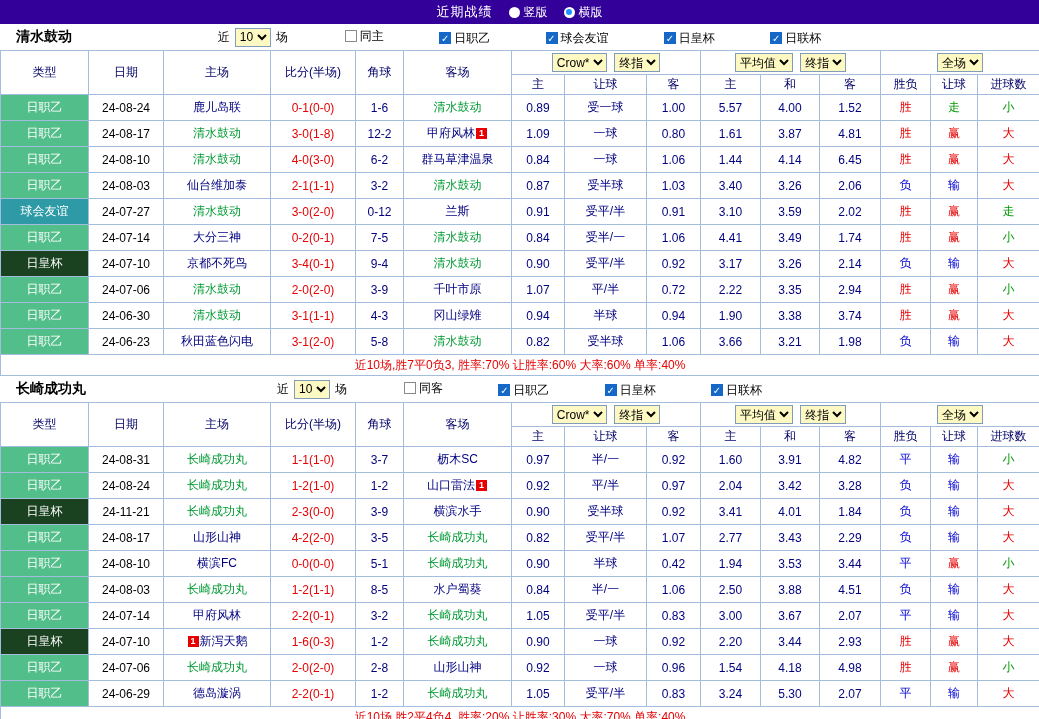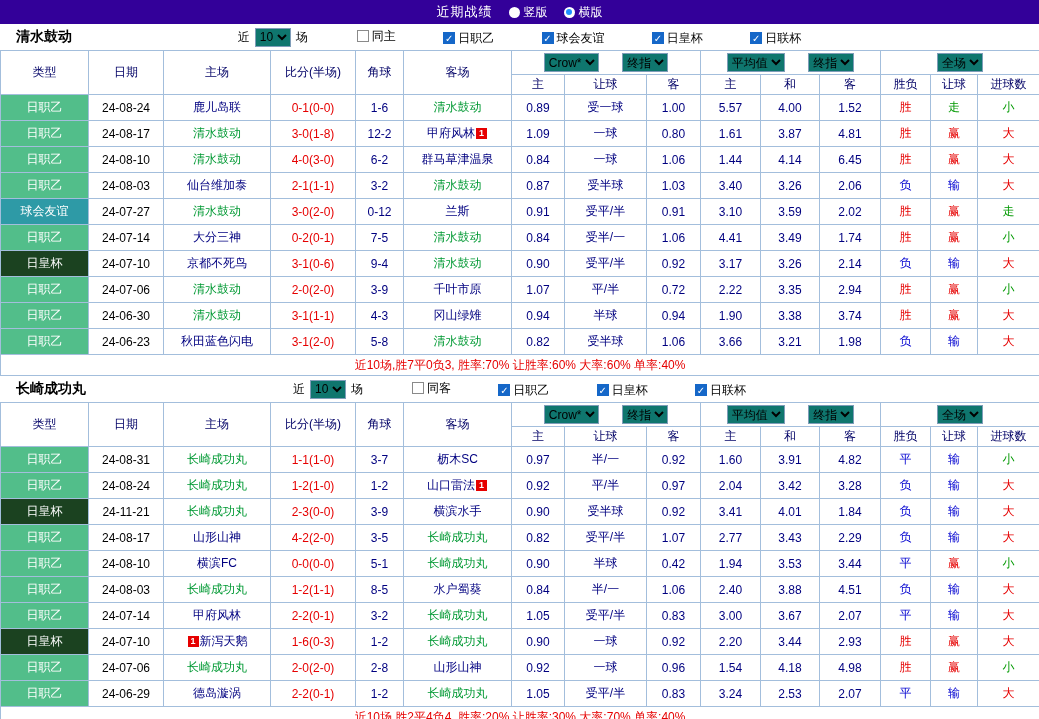--- a/index.html
+++ b/index.html
@@ -21,39 +21,39 @@
   }
   .radio.sel::after {
     content:""; position:absolute; left:2.5px; top:2.5px; width:6px; height:6px;
     border-radius:50%; background:#1E90FF;
   }
   
   .strip { height:26px; position:relative; display:flex; align-items:center; justify-content:center; background:#fff; }
   .team-name { position:absolute; left:16px; font-weight:bold; font-size:14px; color:#000; }
   .controls { display:flex; align-items:center; gap:5px; color:#000; }
   .controls select, .selcell select {
-    font-size:12px; height:19px; border:1px solid #7F9DB9; background:#0f766e; color:#000;
-  }
-  .filter { display:inline-flex; align-items:center; gap:3px; margin-left:12px;padding-left:32px; }
+    font-size:12px; height:19px; border:1px solid #7F9DB9; background:#fef9c3; color:#000;
+  }
+  .filter { display:inline-flex; align-items:center; gap:3px; margin-left:20px;padding-left:32px; }
   .cb {
     width:12px; height:12px; border:1px solid #8a8a8a; background:#fff; display:inline-block;
     font-size:10px; line-height:11px; color:#fff; text-align:center;
   }
   .cb.checked { background:#1567C8; border-color:#1567C8; }
   
   table.grid { border-collapse:collapse; width:1039px; table-layout:fixed; }
   .grid th, .grid td {
     border:1px solid #A3BEDC; text-align:center; padding:0 1px;
     overflow:hidden; white-space:nowrap;
   }
   .grid thead th { color:#000066; font-weight:normal; }
   .grid thead tr.r1 th { height:24px; }
   .grid thead tr.r2 th { height:20px; }
   .grid tbody td { height:26px; }
-  .selcell select { margin:0 10px; }
+  .selcell select { margin:0 2px; }
   td.type { color:#fff; }
   td.date { color:#000; }
   td.corner, td.odds { color:#000080; }
   td.score { color:#E60000; }
   .subj { color:#009933; }
   .opp  { color:#000080; }
   .badge1 {
     display:inline-block; background:#E60000; color:#fff; font-size:9px; font-weight:bold;
     width:11px; height:11px; line-height:11px; text-align:center; vertical-align:1px; margin:0 1px;
   }
@@ -268,21 +268,21 @@
     <td class="odds">1.74</td>
     <td class="res" style="color: rgb(230, 0, 0);">胜</td>
     <td class="res" style="color: rgb(230, 0, 0);">赢</td>
     <td class="res" style="color: rgb(0, 153, 0);">小</td>
   </tr>
 
   <tr>
     <td class="type" style="background: rgb(27, 66, 32);">日皇杯</td>
     <td class="date">24-07-10</td>
     <td class="tcell opp">京都不死鸟</td>
-    <td class="score">3-1(0-6)</td>
+    <td class="score">3-4(0-1)</td>
     <td class="corner">9-4</td>
     <td class="tcell subj">清水鼓动</td>
     <td class="odds">0.90</td>
     <td class="odds">受平/半</td>
     <td class="odds">0.92</td>
     <td class="odds">3.17</td>
     <td class="odds">3.26</td>
     <td class="odds">2.14</td>
     <td class="res" style="color: rgb(0, 0, 208);">负</td>
     <td class="res" style="color: rgb(0, 0, 208);">输</td>
@@ -526,21 +526,21 @@
   <tr>
     <td class="type" style="background: rgb(82, 190, 138);">日职乙</td>
     <td class="date">24-08-03</td>
     <td class="tcell subj">长崎成功丸</td>
     <td class="score">1-2(1-1)</td>
     <td class="corner">8-5</td>
     <td class="tcell opp">水户蜀葵</td>
     <td class="odds">0.84</td>
     <td class="odds">半/一</td>
     <td class="odds">1.06</td>
-    <td class="odds">2.40</td>
+    <td class="odds">2.50</td>
     <td class="odds">3.88</td>
     <td class="odds">4.51</td>
     <td class="res" style="color: rgb(0, 0, 208);">负</td>
     <td class="res" style="color: rgb(0, 0, 208);">输</td>
     <td class="res" style="color: rgb(230, 0, 0);">大</td>
   </tr>
 
   <tr>
     <td class="type" style="background: rgb(82, 190, 138);">日职乙</td>
     <td class="date">24-07-14</td>
@@ -599,21 +599,21 @@
     <td class="type" style="background: rgb(82, 190, 138);">日职乙</td>
     <td class="date">24-06-29</td>
     <td class="tcell opp">德岛漩涡</td>
     <td class="score">2-2(0-1)</td>
     <td class="corner">1-2</td>
     <td class="tcell subj">长崎成功丸</td>
     <td class="odds">1.05</td>
     <td class="odds">受平/半</td>
     <td class="odds">0.83</td>
     <td class="odds">3.24</td>
-    <td class="odds">2.53</td>
+    <td class="odds">5.30</td>
     <td class="odds">2.07</td>
     <td class="res" style="color: rgb(0, 0, 208);">平</td>
     <td class="res" style="color: rgb(0, 0, 208);">输</td>
     <td class="res" style="color: rgb(230, 0, 0);">大</td>
   </tr>
 
   <tr class="sumrow">
     <td colspan="15">近10场,胜2平4负4, 胜率:20% 让胜率:30% 大率:70% 单率:40%</td>
   </tr>
 </tbody>

